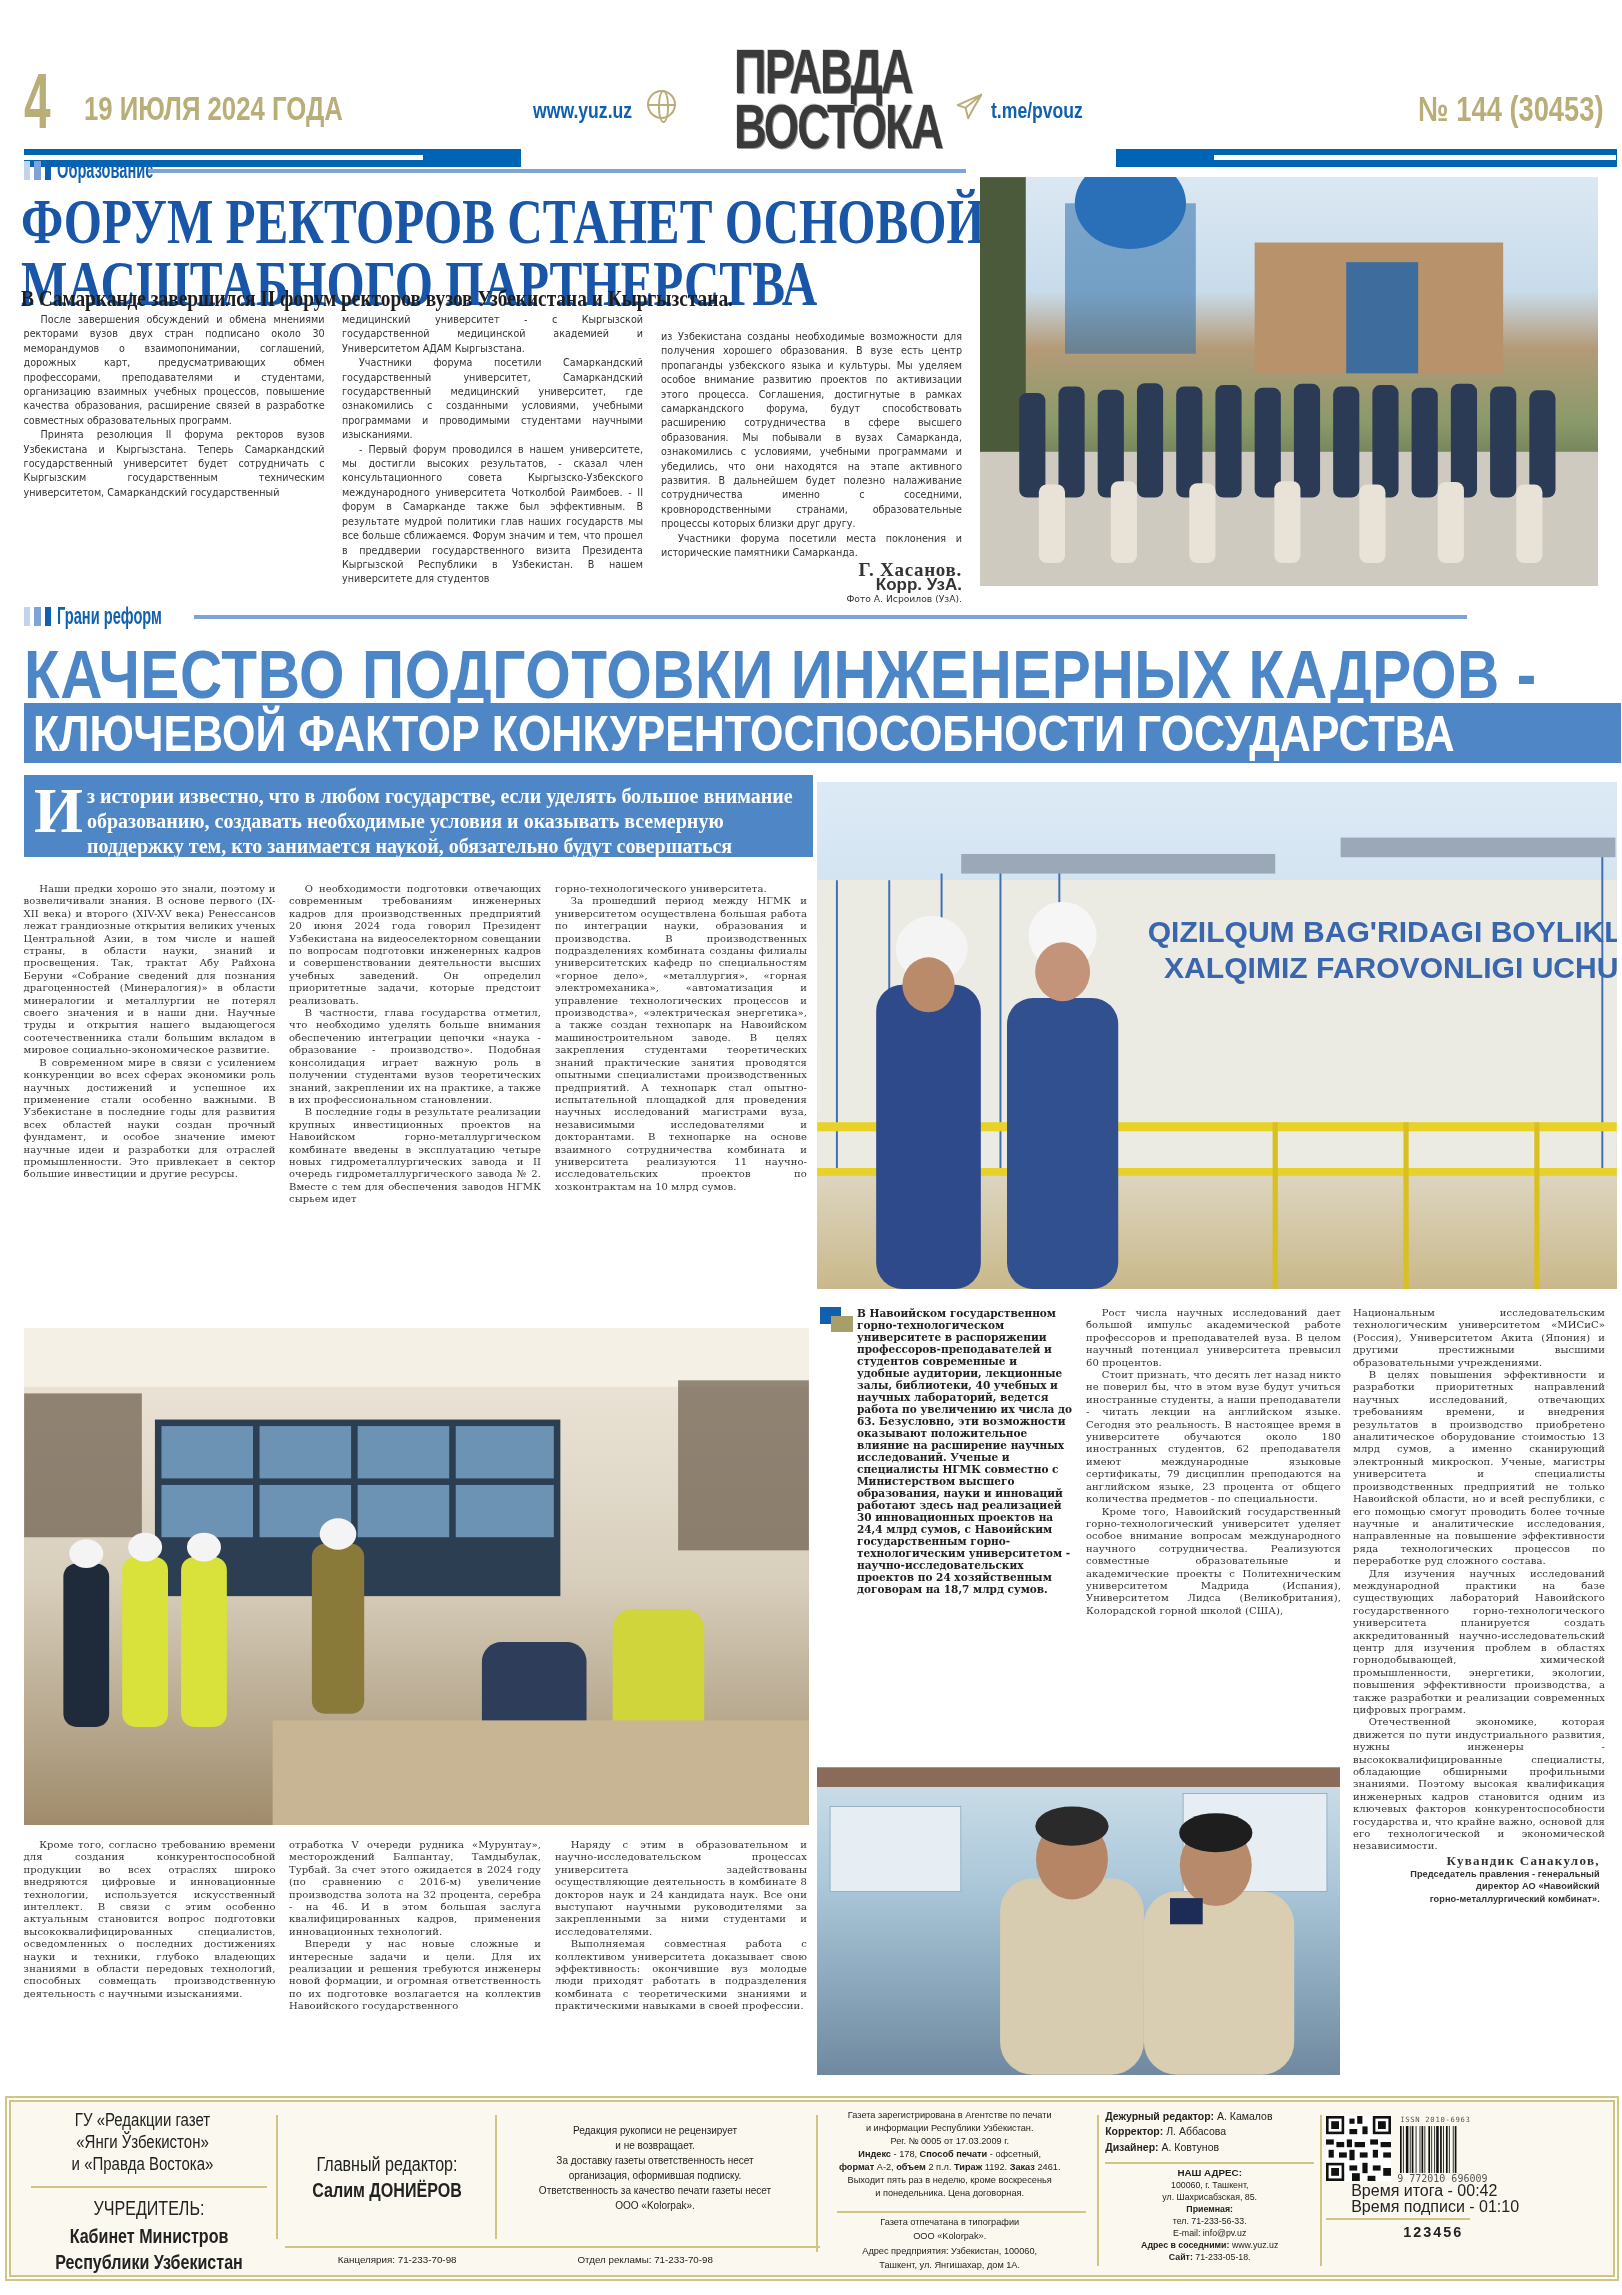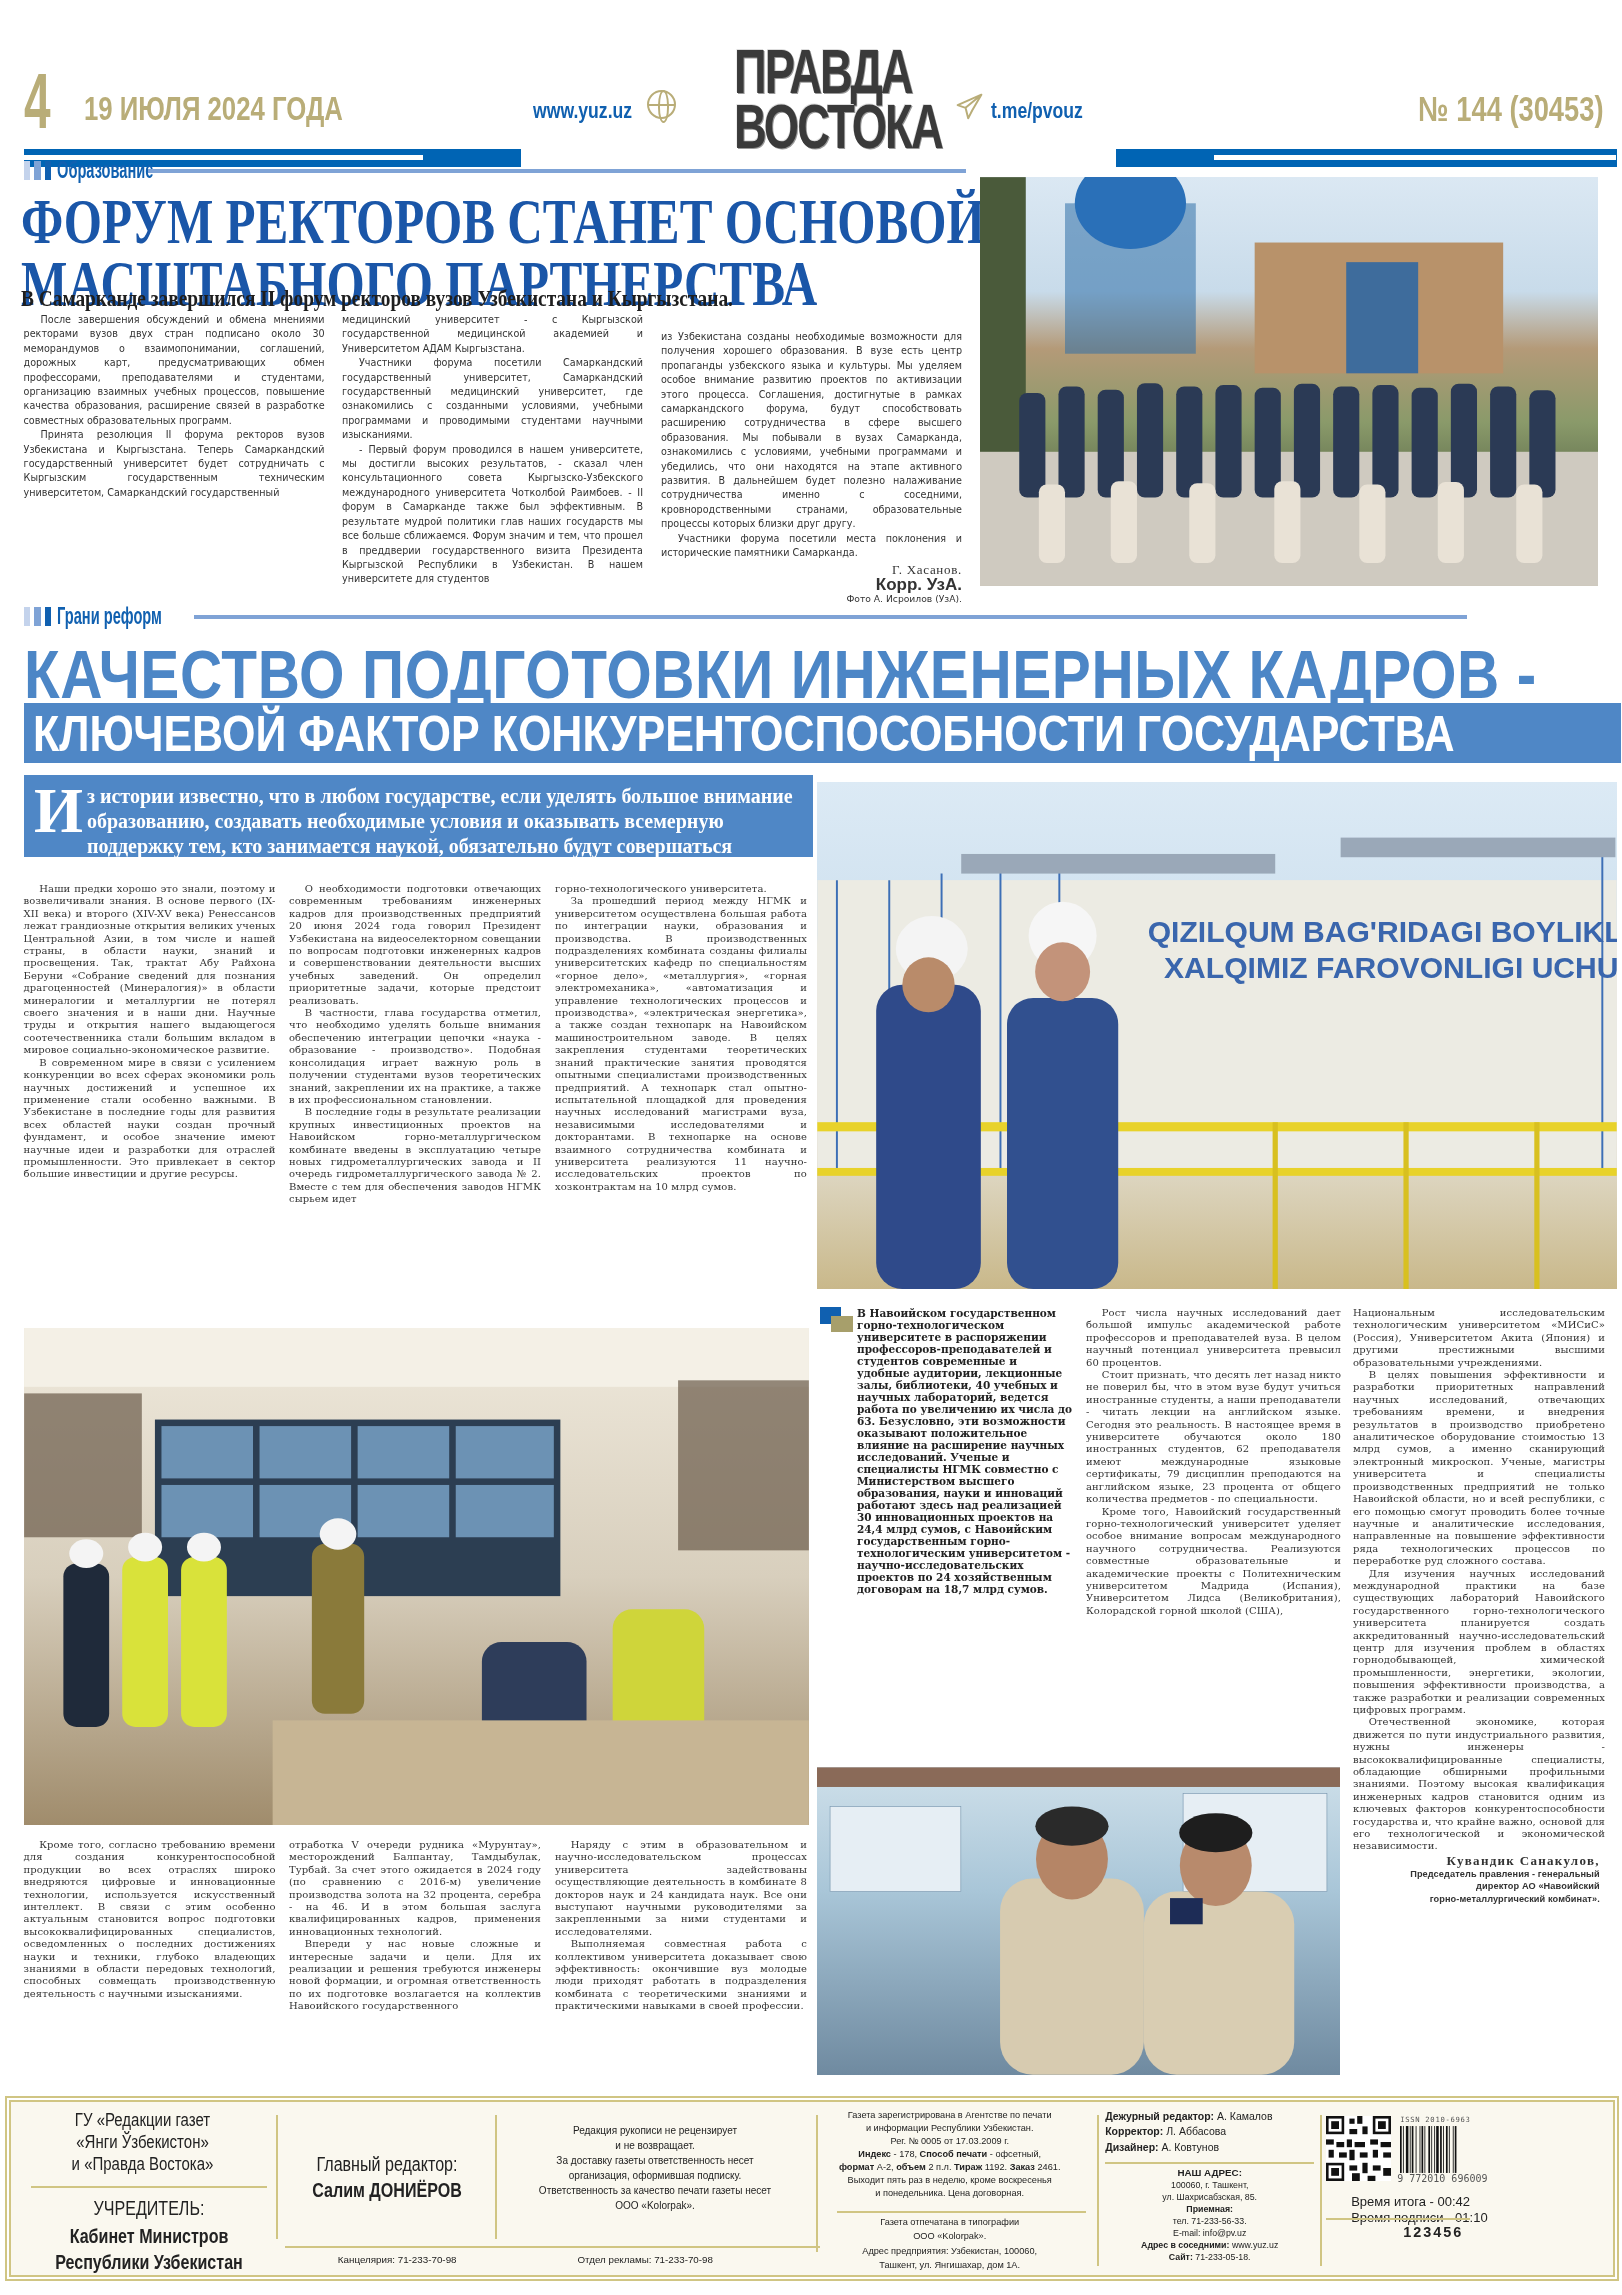--- a/index.html
+++ b/index.html
@@ -94,21 +94,21 @@
 </div>
 <div class="abs col-sans" style="left:342px;top:313px;width:301px;">
   <p style="text-indent:0">медицинский университет - с Кыргызской государственной медицинской академией и Университетом АДАМ Кыргызстана.</p>
   <p>Участники форума посетили Самаркандский государственный университет, Самаркандский государственный медицинский университет, где ознакомились с созданными условиями, учебными программами и проводимыми студентами научными изысканиями.</p>
   <p>- Первый форум проводился в нашем университете, мы достигли высоких результатов, - сказал член консультационного совета Кыргызско-Узбекского международного университета Чотколбой Раимбоев. - II форум в Самарканде также был эффективным. В результате мудрой политики глав наших государств мы все больше сближаемся. Форум значим и тем, что прошел в преддверии государственного визита Президента Кыргызской Республики в Узбекистан. В нашем университете для студентов</p>
 </div>
 <div class="abs col-sans" style="left:661px;top:330px;width:301px;">
   <p style="text-indent:0">из Узбекистана созданы необходимые возможности для получения хорошего образования. В вузе есть центр пропаганды узбекского языка и культуры. Мы уделяем особое внимание развитию проектов по активизации этого процесса. Соглашения, достигнутые в рамках самаркандского форума, будут способствовать расширению сотрудничества в сфере высшего образования. Мы побывали в вузах Самарканда, ознакомились с условиями, учебными программами и убедились, что они находятся на этапе активного развития. В дальнейшем будет полезно налаживание сотрудничества именно с соседними, кровнородственными странами, образовательные процессы которых близки друг другу.</p>
   <p>Участники форума посетили места поклонения и исторические памятники Самарканда.</p>
   <div class="byline" style="margin-top:2.6px;">
-    <div style="font-weight:normal;font-size:13px;letter-spacing:0.7px;">Г. Хасанов.</div>
+    <div style="font-weight:bold;font-size:19px;letter-spacing:0.7px;">Г. Хасанов.</div>
     <div style="font-family:'Liberation Sans',sans-serif;font-weight:bold;font-size:17px;">Корр. УзА.</div>
     <div style="font-family:'DejaVu Sans',sans-serif;font-size:9.2px;">Фото А. Исроилов (УзА).</div>
   </div>
 </div>
 <div class="abs photo" style="left:980px;top:177px;width:618px;height:409px;background:linear-gradient(180deg,#dbe8f3 0%,#c8dbea 28%,#b49a78 42%,#8a9a6a 60%,#5b6a4a 78%,#c9c4b6 100%);">
   <svg width="618" height="409" viewBox="0 0 945 625">
     <rect x="130" y="40" width="200" height="230" fill="#2f6fa8" opacity="0.55"></rect>
     <ellipse cx="230" cy="40" rx="85" ry="70" fill="#2a70b8"></ellipse>
     <rect x="420" y="100" width="380" height="200" fill="#b8926a"></rect>
     <rect x="560" y="130" width="110" height="170" fill="#3e6c9c"></rect>
@@ -405,20 +405,20 @@
       <rect x="52.5" y="0" width="1.3" height="72" fill="#111"></rect>
       <rect x="55.5" y="0" width="3.9000000000000004" height="72" fill="#111"></rect>
       <rect x="61.5" y="0" width="2.6" height="72" fill="#111"></rect>
       <rect x="66" y="0" width="1.3" height="72" fill="#111"></rect>
       <rect x="70.5" y="0" width="2.6" height="72" fill="#111"></rect>
       <rect x="75" y="0" width="1.3" height="72" fill="#111"></rect>
       <rect x="81" y="0" width="1.3" height="72" fill="#111"></rect>
       <rect x="84" y="0" width="2.6" height="72" fill="#111"></rect>
     </svg>
   <div class="abs" style="left:1386px;top:71px;font-family:'DejaVu Sans Mono',monospace;font-size:10px;color:#555;">9 772010 696009</div>
-  <div class="abs" style="left:1340px;top:92px;font-size:13px;line-height:15.7px;">
+  <div class="abs" style="left:1340px;top:81px;font-size:16px;line-height:15.7px;">
     <div>Время итога - 00:42</div>
     <div>Время подписи - 01:10</div>
   </div>
   <div class="hline" style="left:1315px;top:116px;width:144px;"></div>
   <div class="abs" style="left:1392px;top:122px;font-size:14.4px;font-weight:bold;letter-spacing:2px;">123456</div>
 </div>
 
 
 </body></html>

